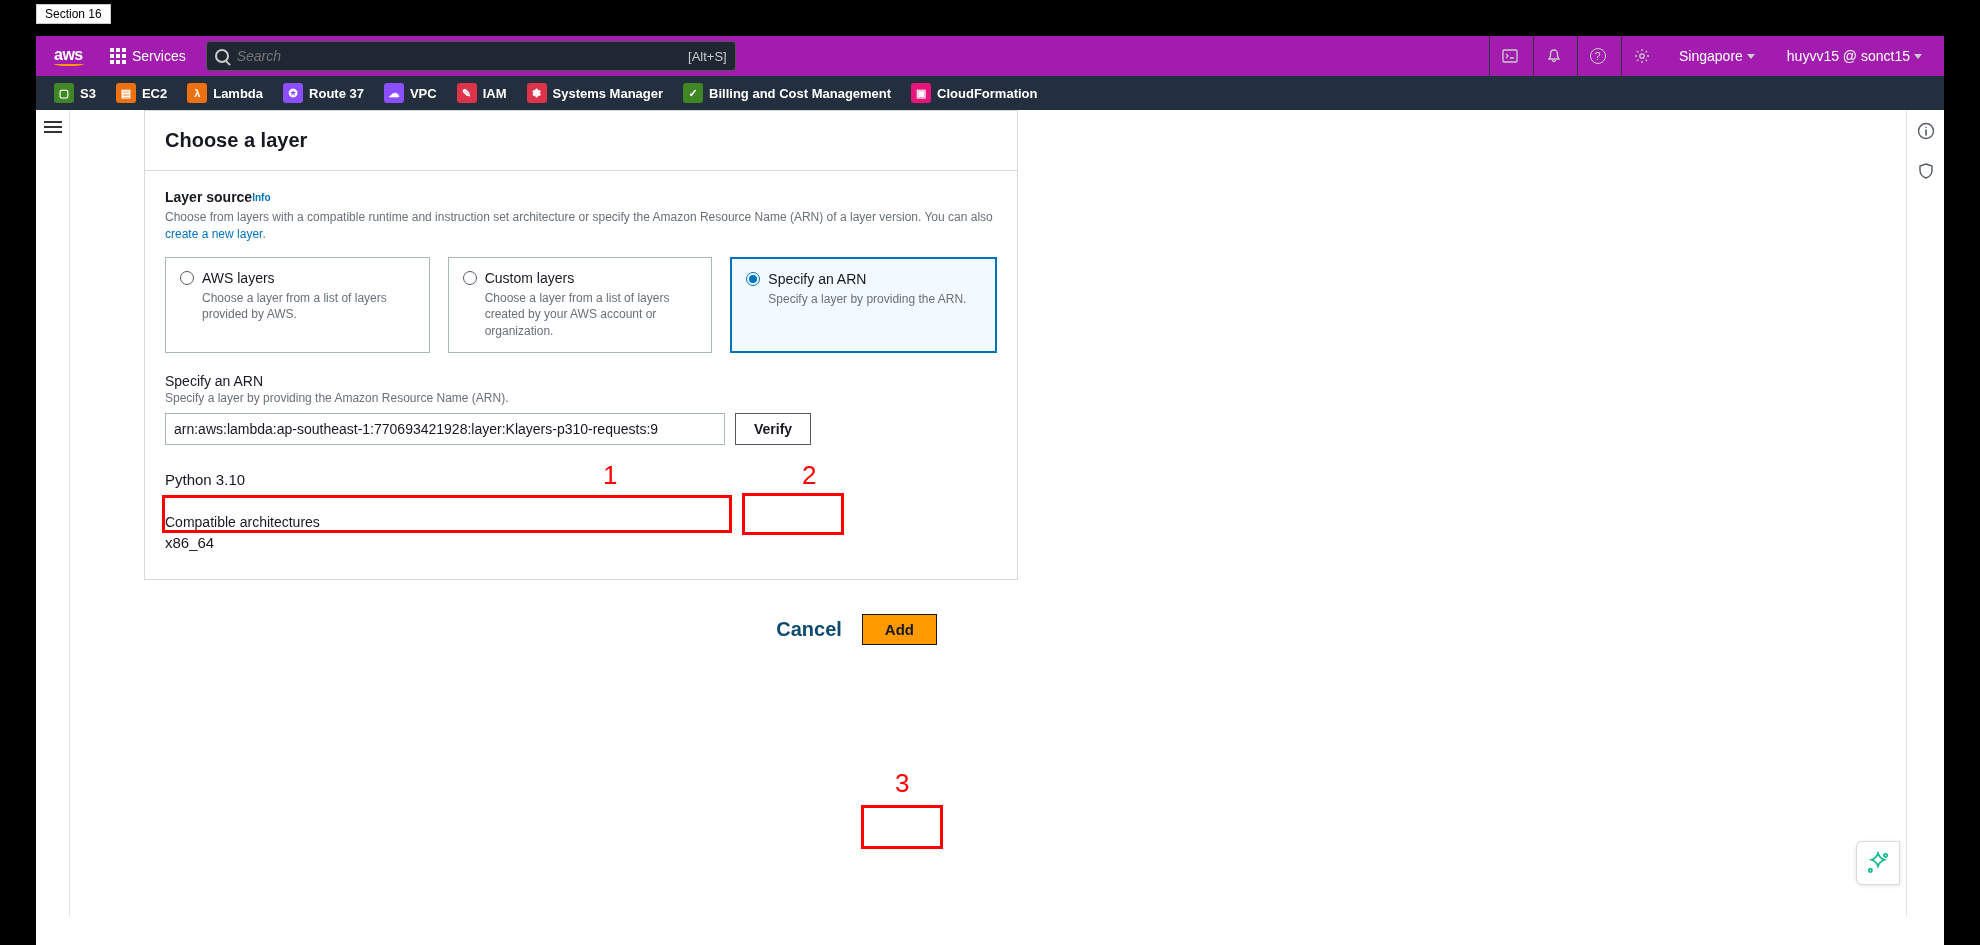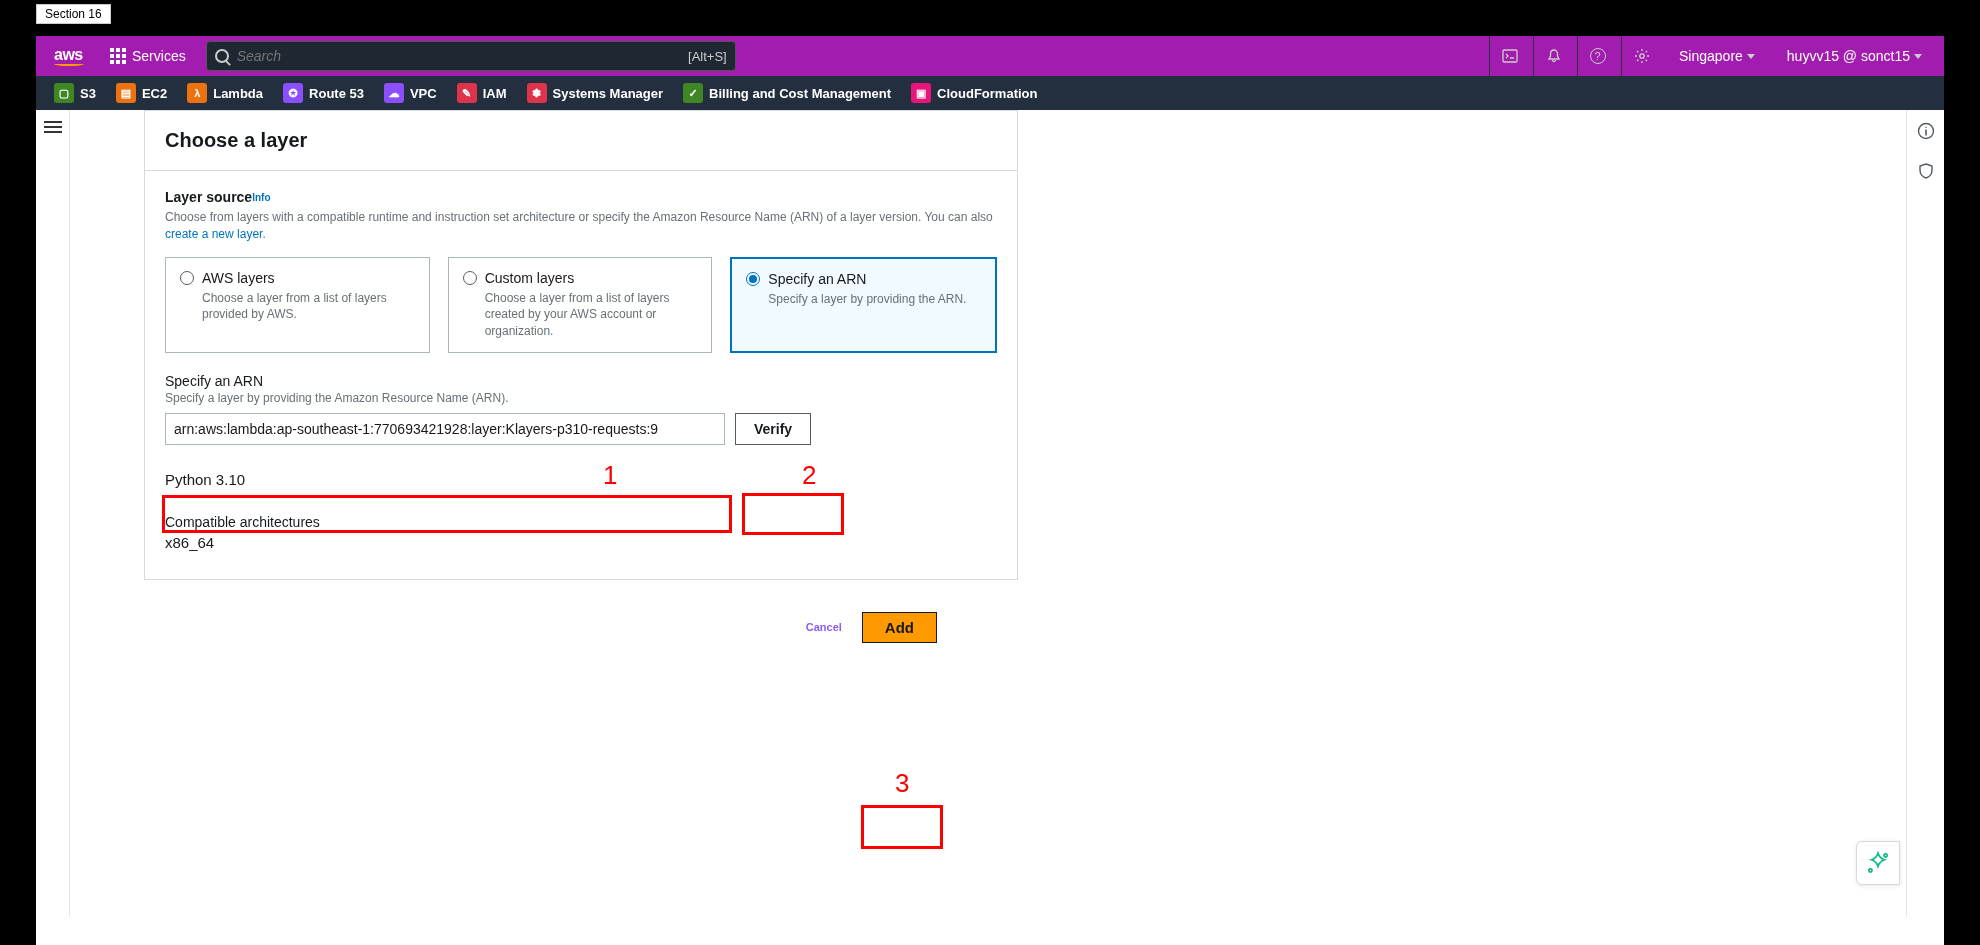--- a/index.html
+++ b/index.html
@@ -65,21 +65,21 @@
 .plain-help { font-size:12px; color:#687078; margin-top:2px;}
 
 .arn-row { display:flex; gap:10px; align-items:center; margin-top:8px;}
 .arn-input { flex:0 0 560px; height:32px; border:1px solid #aab7b8; padding:0 8px; font-size:14px; color:#16191f;}
 .verify-btn { height:32px; background:#fff; border:1px solid #545b64; padding:0 18px; font-size:14px; font-weight:700; color:#16191f; cursor:pointer;}
 
 .desc-block { margin-top:16px;}
 .desc-value { font-size:15px; color:#16191f; margin-top:4px;}
 
 .footer-actions { width:793px; margin-left:74px; display:flex; justify-content:flex-end; gap:10px; padding:24px 0 40px 0; align-items:center;}
-.cancel-btn { background:transparent; border:none; font-size:11px; font-weight:700; color:#8b5cf6; cursor:pointer; padding:6px 10px;}
+.cancel-btn { background:transparent; border:none; font-size:20px; font-weight:700; color:#0c4a6e; cursor:pointer; padding:6px 10px;}
 .add-btn { background:#ff9900; border:1px solid #16191f; font-size:15px; font-weight:700; color:#16191f; cursor:pointer; padding:6px 22px;}
 
 
 .footer-bar { position:absolute; bottom:0; left:0; right:0; height:28px; background:#232f3e; color:#fff; display:flex; align-items:center; padding:0 14px; font-size:12px;}
 .footer-bar .fleft { display:flex; gap:20px; align-items:center;}
 .footer-bar .fright { margin-left:auto; display:flex; gap:22px; align-items:center;}
 .footer-bar a {color:#fff; text-decoration:none; cursor:pointer;}
 
 
 .redbox { position:absolute; border:3px solid #ff0000; z-index:500; pointer-events:none;}
@@ -165,21 +165,21 @@
     <div class="svc">
         <span class="sq" style="background:#ec7211">▤</span>
         <span>EC2</span>
       </div>
     <div class="svc">
         <span class="sq" style="background:#ec7211">λ</span>
         <span>Lambda</span>
       </div>
     <div class="svc">
         <span class="sq" style="background:#8c4fff">✪</span>
-        <span>Route 53</span>
+        <span>Route 37</span>
       </div>
     <div class="svc">
         <span class="sq" style="background:#8c4fff">☁</span>
         <span>VPC</span>
       </div>
     <div class="svc">
         <span class="sq" style="background:#dd344c">✎</span>
         <span>IAM</span>
       </div>
     <div class="svc">

